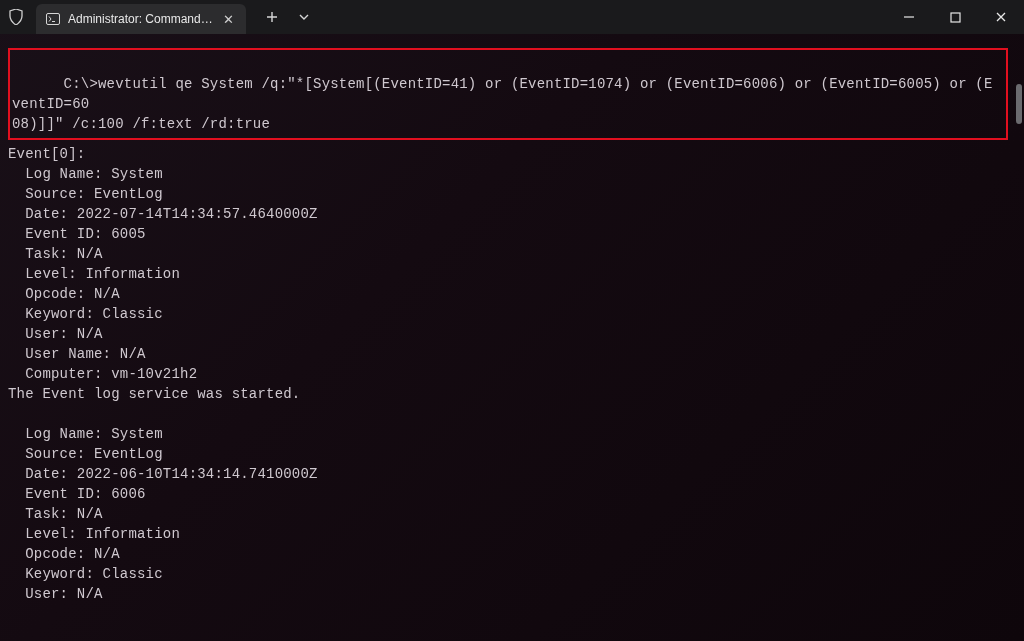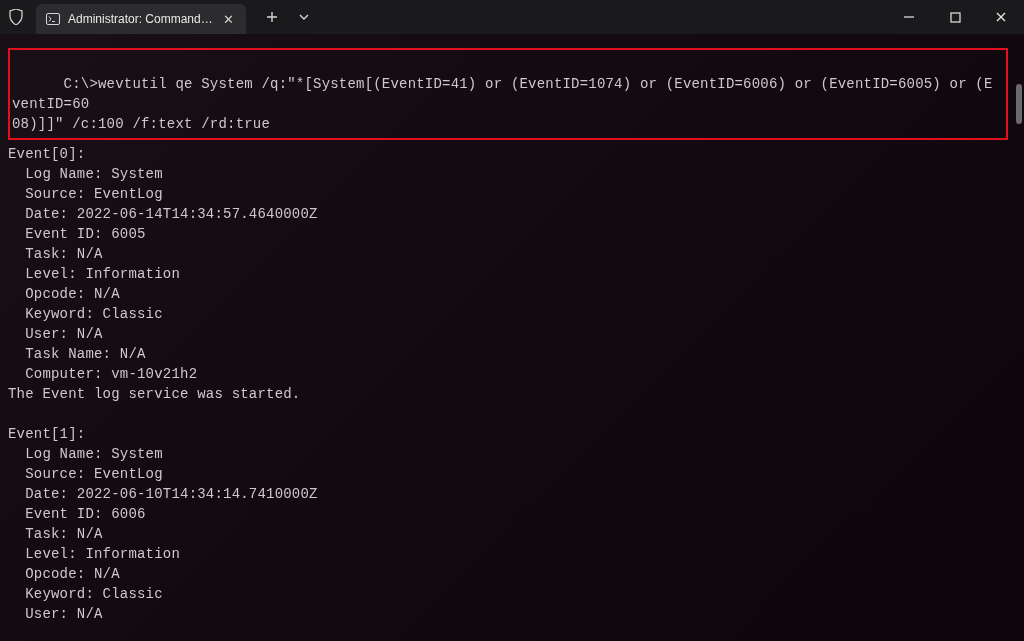--- a/index.html
+++ b/index.html
@@ -188,32 +188,31 @@
   </div>
 
   <div class="terminal">
     <div class="cmd-highlight">
       <span>C:\&gt;</span><span>wevtutil qe System /q:"*[System[(EventID=41) or (EventID=1074) or (EventID=6006) or (EventID=6005) or (EventID=60</span>
 <span>08)]]" /c:100 /f:text /rd:true</span></div>
 
     <div class="out">Event[0]:</div>
     <div class="out">  Log Name: System</div>
     <div class="out">  Source: EventLog</div>
-    <div class="out">  Date: 2022-06-14T14:34:57.4640000Z</div>
+    <div class="out">  Date: 2022-07-14T14:34:57.4640000Z</div>
     <div class="out">  Event ID: 6005</div>
     <div class="out">  Task: N/A</div>
     <div class="out">  Level: Information</div>
     <div class="out">  Opcode: N/A</div>
     <div class="out">  Keyword: Classic</div>
     <div class="out">  User: N/A</div>
-    <div class="out">  Task Name: N/A</div>
+    <div class="out">  User Name: N/A</div>
     <div class="out">  Computer: vm-10v21h2</div>
     <div class="out">The Event log service was started.</div>
     <div class="out">&nbsp;</div>
-    <div class="out">Event[1]:</div>
     <div class="out">  Log Name: System</div>
     <div class="out">  Source: EventLog</div>
     <div class="out">  Date: 2022-06-10T14:34:14.7410000Z</div>
     <div class="out">  Event ID: 6006</div>
     <div class="out">  Task: N/A</div>
     <div class="out">  Level: Information</div>
     <div class="out">  Opcode: N/A</div>
     <div class="out">  Keyword: Classic</div>
     <div class="out">  User: N/A</div>
 

